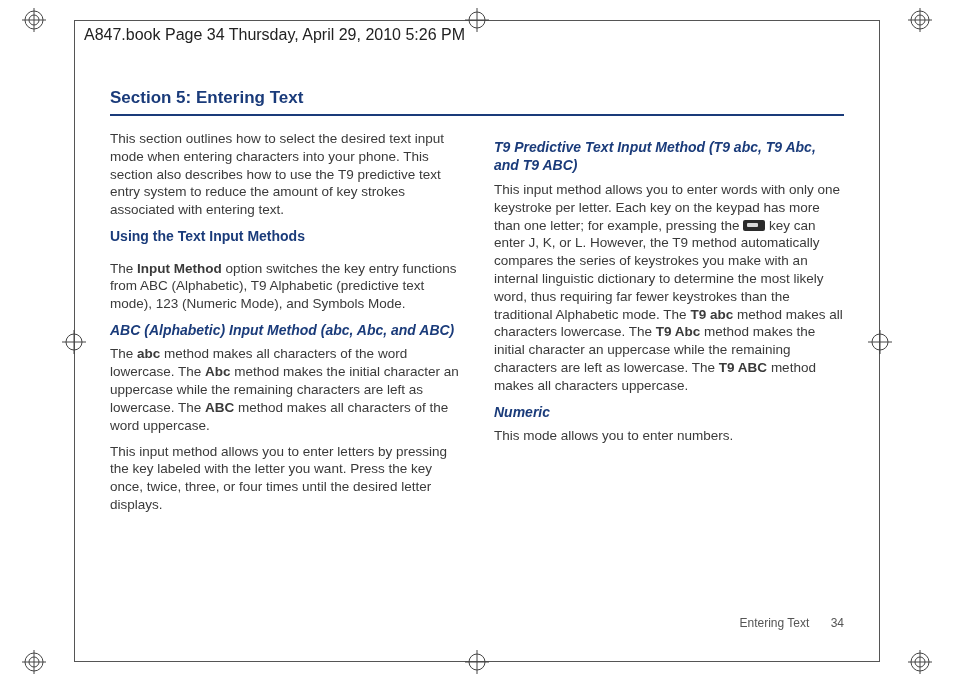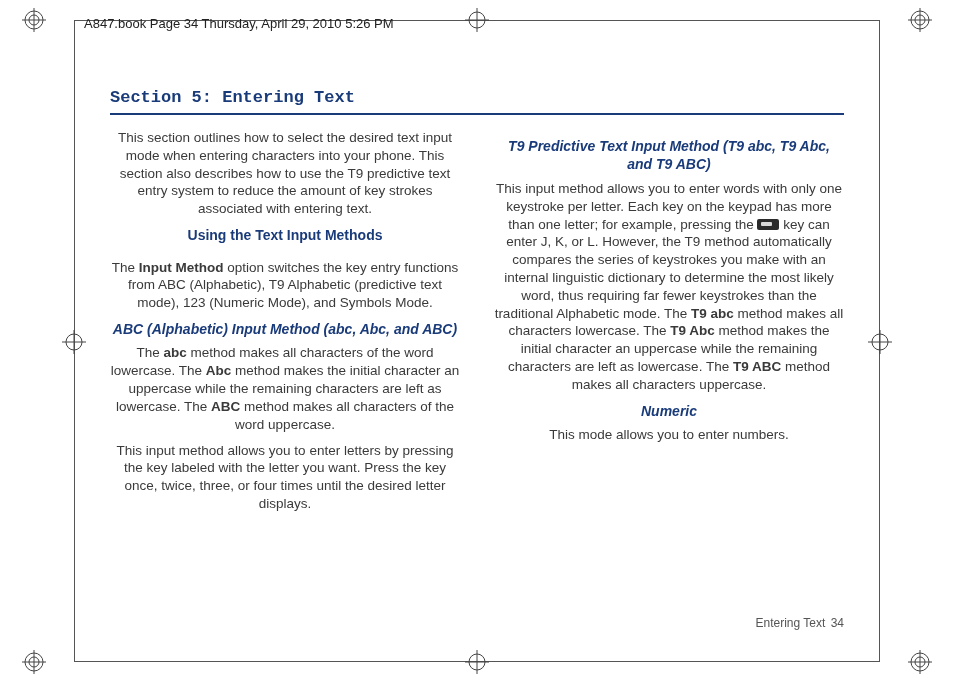--- a/index.html
+++ b/index.html
@@ -25,44 +25,43 @@
   .crop-mark {
     position: absolute;
     width: 24px;
     height: 24px;
     pointer-events: none;
   }
   .crop-mark svg { display:block; }
   .header-bar {
     position: absolute;
     left: 84px;
-    top: 16px;
-    font-size: 13px;
+    top: 26px;
+    font-size: 16px;
     color: #222;
   }
   .page {
     position: absolute;
     left: 110px;
     top: 88px;
     right: 110px;
     bottom: 70px;
   }
   .section-title {
-    font-family: Liberation Mono, monospace;
+    font-family: Liberation Sans, sans-serif;
     font-weight: bold;
     font-size: 17px;
     color: #1a3b7a;
     padding-bottom: 6px;
     border-bottom: 2px solid #1a3b7a;
     margin-bottom: 14px;
   }
   .cols {
     display: flex;
     gap: 34px;
-    text-align: center;
   }
   .col {
     flex: 1 1 0;
     font-size: 13.5px;
     line-height: 1.32;
     color: #3a3a3a;
   }
   .para { margin: 0 0 8px 0; }
   .h2 {
     font-weight: bold;
@@ -95,21 +94,21 @@
     background:#d8d8d8;
     border-radius:1px;
   }
   .footer {
     position: absolute;
     right: 110px;
     bottom: 52px;
     font-size: 12px;
     color: #555;
   }
-  .footer .pnum { margin-left: 2px; }
+  .footer .pnum { margin-left: 18px; }
 </style>
 </head>
 <body>
 
 <div class="crop-frame"></div>
 
 <div class="crop-mark" style="left:22px; top:8px;">
 <svg viewBox="0 0 24 24">
       <circle cx="12" cy="12" r="9" fill="none" stroke="#444" stroke-width="1"></circle>
       <circle cx="12" cy="12" r="5" fill="none" stroke="#444" stroke-width="1"></circle>

